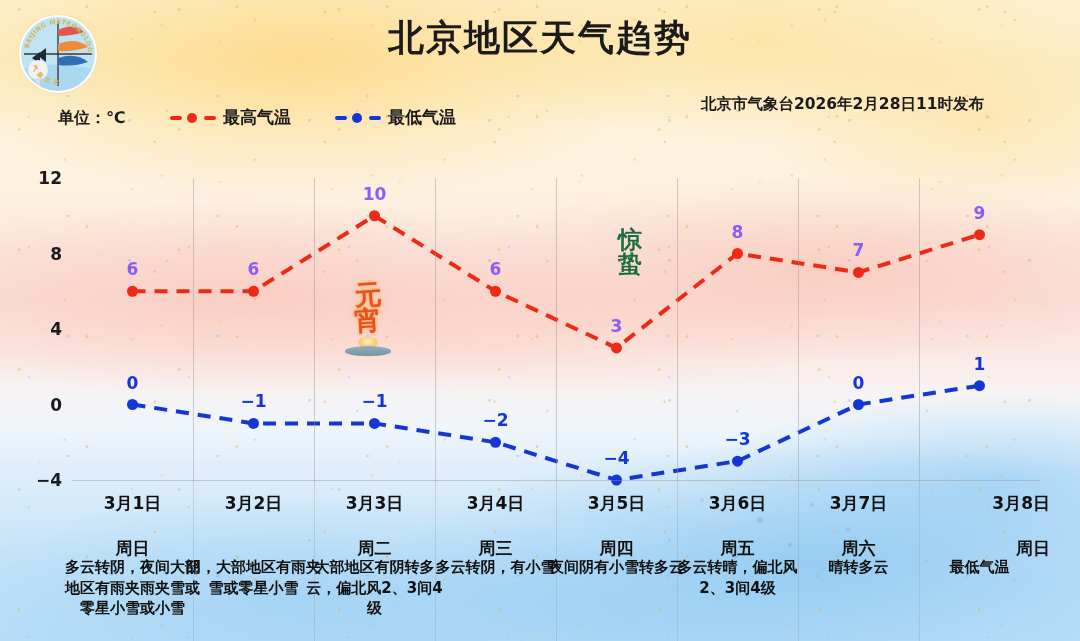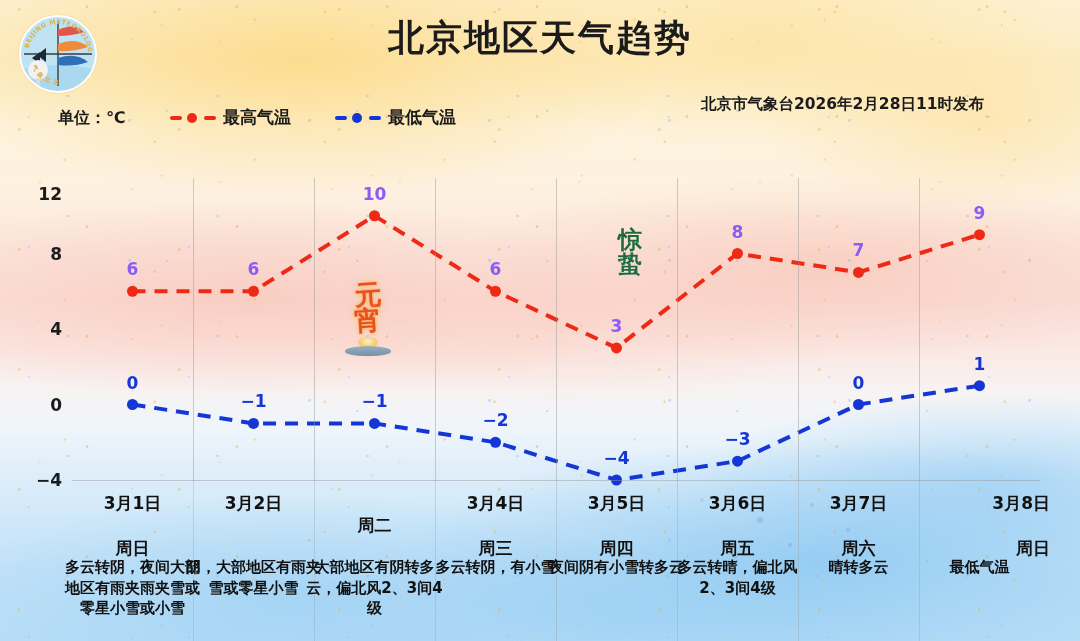--- a/index.html
+++ b/index.html
@@ -186,21 +186,21 @@
         </span>
       <span>最低气温</span>
     </div>
   </div>
 
   <div class="issuer">
     <div>北京市气象台2026年2月28日11时发布</div>
   </div>
 
   <div class="ylabel-wrap" id="yaxis">
-      <div class="ylabel" style="top: 16px;">12</div>
+      <div class="ylabel" style="top: 0px;">12</div>
       <div class="ylabel" style="top: 75.5px;">8</div>
       <div class="ylabel" style="top: 151px;">4</div>
       <div class="ylabel" style="top: 226.5px;">0</div>
       <div class="ylabel" style="top: 302px;">−4</div>
     </div>
 
   <div class="plot" id="plot">
     <svg class="series" viewBox="0 0 968 302" preserveAspectRatio="none" id="svg">
         <polyline points="60.5,113.25 181.5,113.25 302.5,37.75 423.5,113.25 544.5,169.875 665.5,75.5 786.5,94.375 907.5,56.625" fill="none" stroke="#ee2a16" stroke-width="4" stroke-dasharray="13 9" stroke-linecap="butt"></polyline>
         <circle cx="60.5" cy="113.25" r="5.5" fill="#ee2a16"></circle>
@@ -269,20 +269,21 @@
       <div class="datecell" style="left: 72px; top: 492px; width: 121px;">
         <div class="date-main">3月1日</div>
         <div class="date-week">周日</div>
       </div>
       <div class="desccell" style="left: 64px; width: 137px;">多云转阴，夜间大部地区有雨夹雨夹雪或零星小雪或小雪</div>
       <div class="datecell" style="left: 193px; top: 492px; width: 121px;">
         <div class="date-main">3月2日</div>
       </div>
       <div class="desccell" style="left: 185px; width: 137px;">阴，大部地区有雨夹雪或零星小雪</div>
       <div class="datecell" style="left: 314px; top: 492px; width: 121px;">
+        <div class="date-main">3月3日</div>
         <div class="date-week">周二</div>
       </div>
       <div class="desccell" style="left: 306px; width: 137px;">大部地区有阴转多云，偏北风2、3间4级</div>
       <div class="datecell" style="left: 435px; top: 492px; width: 121px;">
         <div class="date-main">3月4日</div>
         <div class="date-week">周三</div>
       </div>
       <div class="desccell" style="left: 427px; width: 137px;">多云转阴，有小雪</div>
       <div class="datecell" style="left: 556px; top: 492px; width: 121px;">
         <div class="date-main">3月5日</div>

